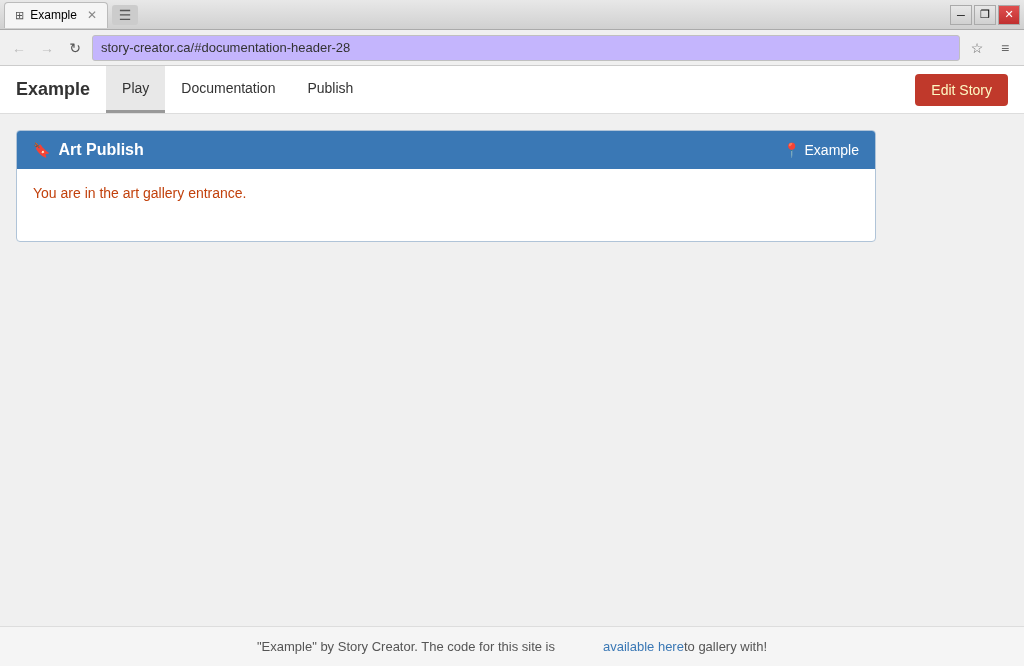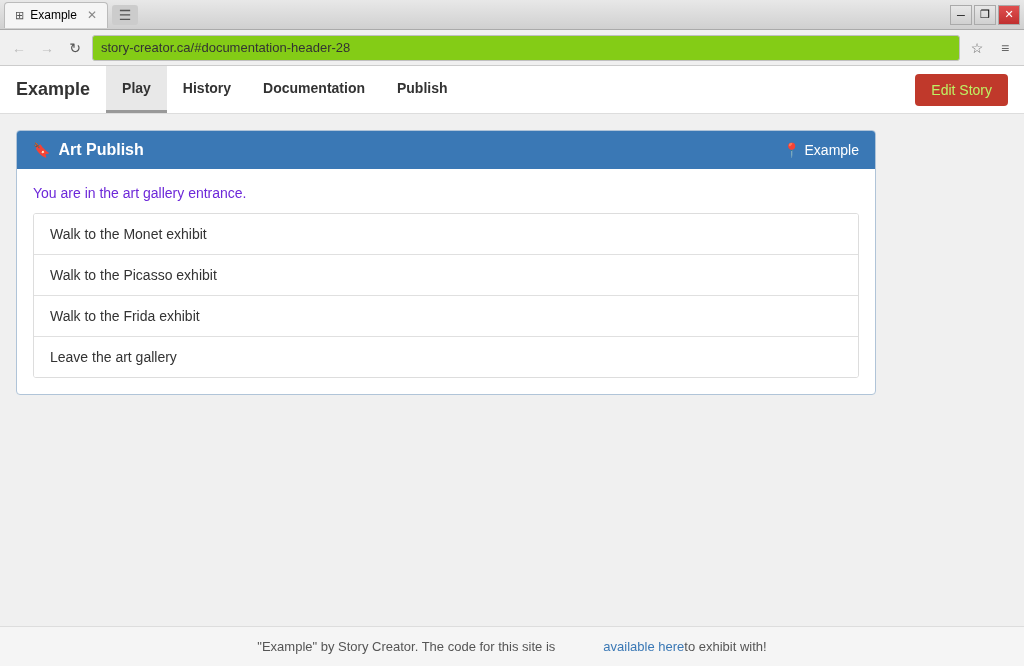--- a/index.html
+++ b/index.html
@@ -119,21 +119,21 @@
     }
     .nav-btn.disabled { color: #bbb; cursor: default; }
 
     .url-field {
       flex: 1;
       height: 26px;
       border: 1px solid #c0c0c0;
       border-radius: 3px;
       padding: 0 8px;
       font-size: 13px;
-      background: #84cc16;
+      background: #c4b5fd;
       color: #333;
       outline: none;
     }
 
     .star-btn, .menu-btn {
       width: 22px;
       height: 22px;
       display: flex;
       align-items: center;
       justify-content: center;
@@ -158,21 +158,20 @@
       font-size: 18px;
       font-weight: bold;
       color: #333;
       margin-right: 16px;
     }
 
     .nav-tabs {
       display: flex;
       align-items: center;
       height: 100%;
-      font-weight: bold;
     }
 
     .nav-tab {
       display: flex;
       align-items: center;
       padding: 0 16px;
       font-size: 14px;
       color: #333;
       cursor: pointer;
       border-bottom: 3px solid transparent;
@@ -180,21 +179,21 @@
     }
 
     .nav-tab.active {
       background: #e8e8e8;
       border-bottom: 3px solid #999;
     }
 
     .edit-story-btn {
       margin-left: auto;
       background: #c0392b;
-      color: #bef264;
+      color: #fef9c3;
       border: none;
       padding: 8px 16px;
       font-size: 14px;
       border-radius: 4px;
       cursor: pointer;
       font-weight: 500;
     }
 
     
     .main-content {
@@ -244,22 +243,22 @@
       font-size: 14px;
     }
 
     .story-body {
       padding: 16px;
       color: #333;
       font-size: 14px;
     }
 
     .story-description {
-      margin-bottom: 12px;
-      color: #6d28d9;
+      margin-bottom: 24px;
+      color: #c2410c;
     }
 
     .choices-list {
       border: 1px solid #ddd;
       border-radius: 3px;
       overflow: hidden;
     }
 
     .choice-item {
       padding: 12px 16px;
@@ -319,48 +318,41 @@
   <div class="nav-btn">↻</div>
   <input class="url-field" type="text" value="story-creator.ca/#documentation-header-28" style="">
   <div class="star-btn">☆</div>
   <div class="menu-btn">≡</div>
 </div>
 
 <div class="app-nav">
   <span class="app-title">Example</span>
   <div class="nav-tabs">
     <div class="nav-tab active">Play</div>
-    <div class="nav-tab">History</div>
     <div class="nav-tab">Documentation</div>
     <div class="nav-tab">Publish</div>
   </div>
   <button class="edit-story-btn">Edit Story</button>
 </div>
 
 <div class="main-content">
   <div class="story-panel">
     <div class="story-header">
       <div class="story-header-title">
         <span class="bookmark-icon">🔖</span>
         <span>Art Publish</span>
       </div>
       <div class="story-header-location">
         <span class="location-icon">📍</span>
         <span>Example</span>
       </div>
     </div>
     <div class="story-body">
       <p class="story-description">You are in the art gallery entrance.</p>
-      <div class="choices-list">
-        <div class="choice-item">Walk to the Monet exhibit</div>
-        <div class="choice-item">Walk to the Picasso exhibit</div>
-        <div class="choice-item">Walk to the Frida exhibit</div>
-        <div class="choice-item">Leave the art gallery</div>
-      </div>
     </div>
   </div>
 </div>
 
 <div class="footer">
   <span>"Example" by Story Creator. The code for this site is </span>
   <a class="footer-link" href="#">available here</a>
-  <span> to exhibit with!</span>
+  <span> to gallery with!</span>
 </div>
 
 </body></html>

